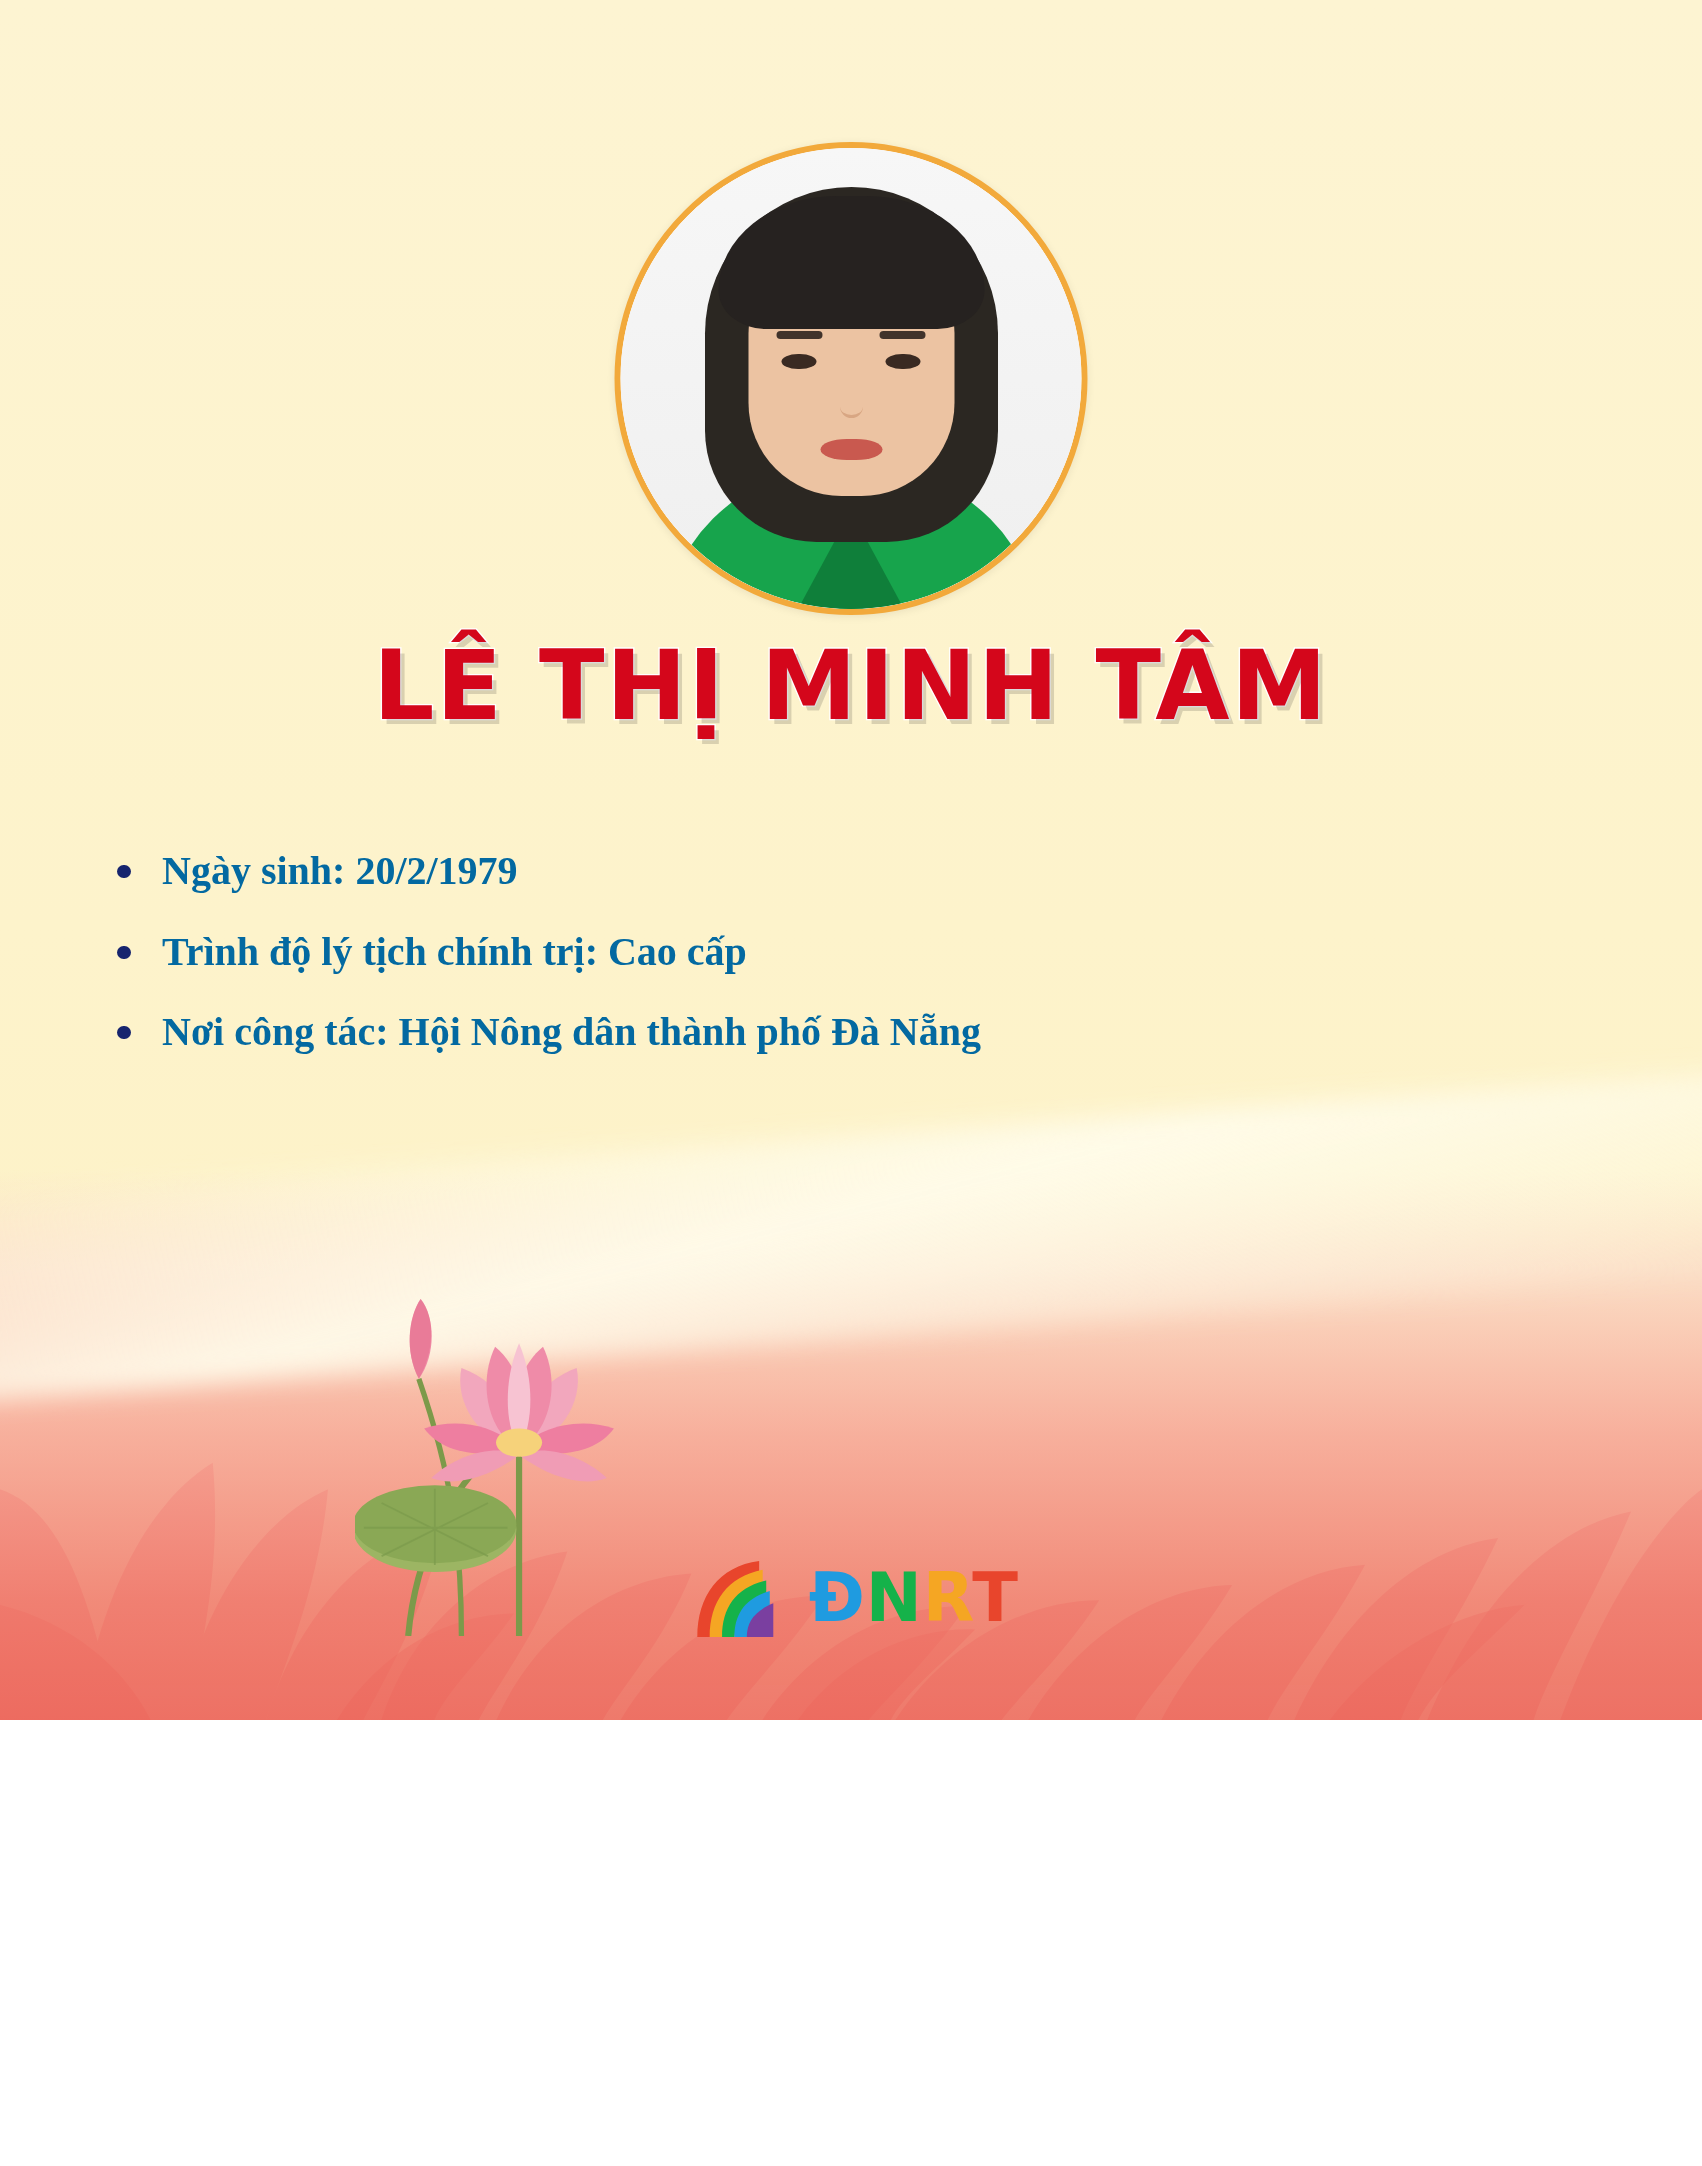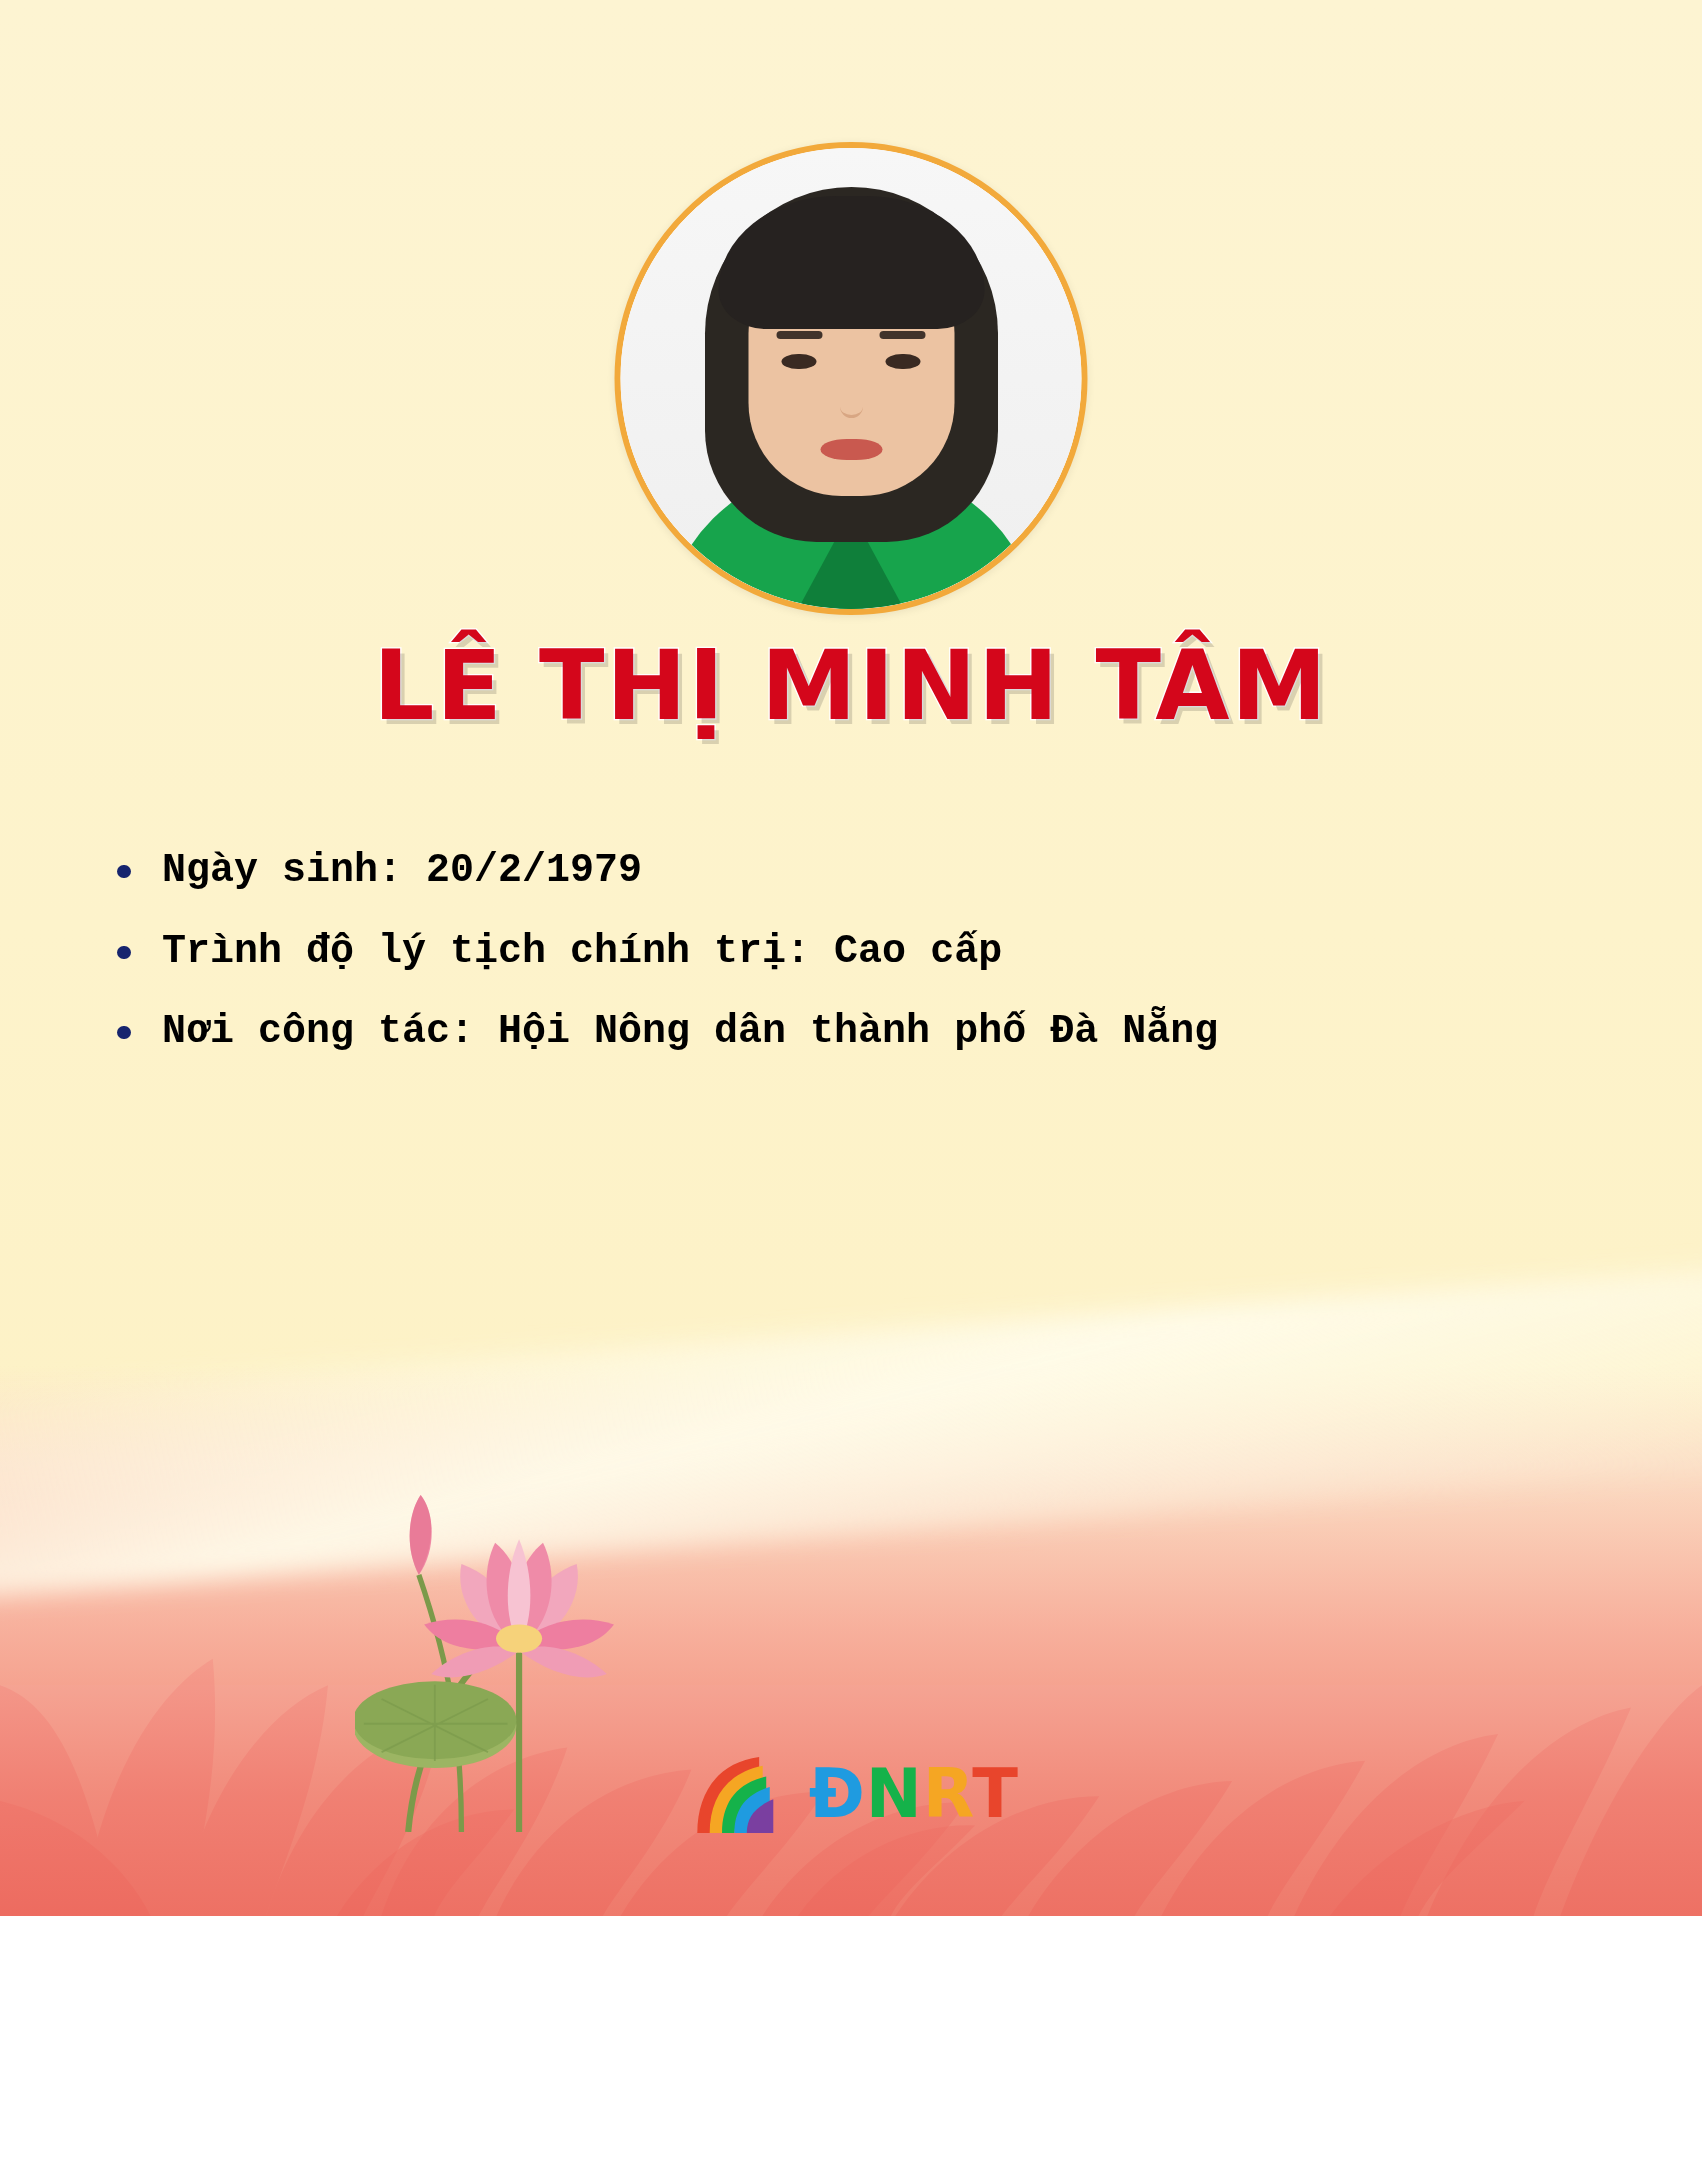--- a/index.html
+++ b/index.html
@@ -6,21 +6,21 @@
     margin: 0;
     padding: 0;
     background: #fff;
   }
   body {
     font-family: "Liberation Sans", sans-serif;
   }
   .poster {
     position: relative;
     width: 1702px;
-    height: 1916px;
+    height: 1720px;
     overflow: hidden;
     background: #fdf3cf;
   }
   
   .bg-top {
     position: absolute;
     left: 0; top: 0;
     width: 100%;
     height: 1685px;
     background: linear-gradient(180deg, #fdf4d2 0%, #fdf3cb 55%, #fdf1c4 100%);
@@ -180,22 +180,22 @@
 
   
   .info-list {
     position: absolute;
     left: 105px;
     right: 80px;
     top: 842px;
     list-style: none;
     margin: 0;
     padding: 0;
-    color: #000000;
-    font-family: Liberation Mono, monospace;
+    color: #0369a1;
+    font-family: Liberation Serif, serif;
     font-weight: 700;
     font-size: 40px;
     line-height: 1.44;
   }
   .info-list li {
     position: relative;
     padding-left: 57px;
     margin-bottom: 23px;
   }
   .info-list li .dot {

